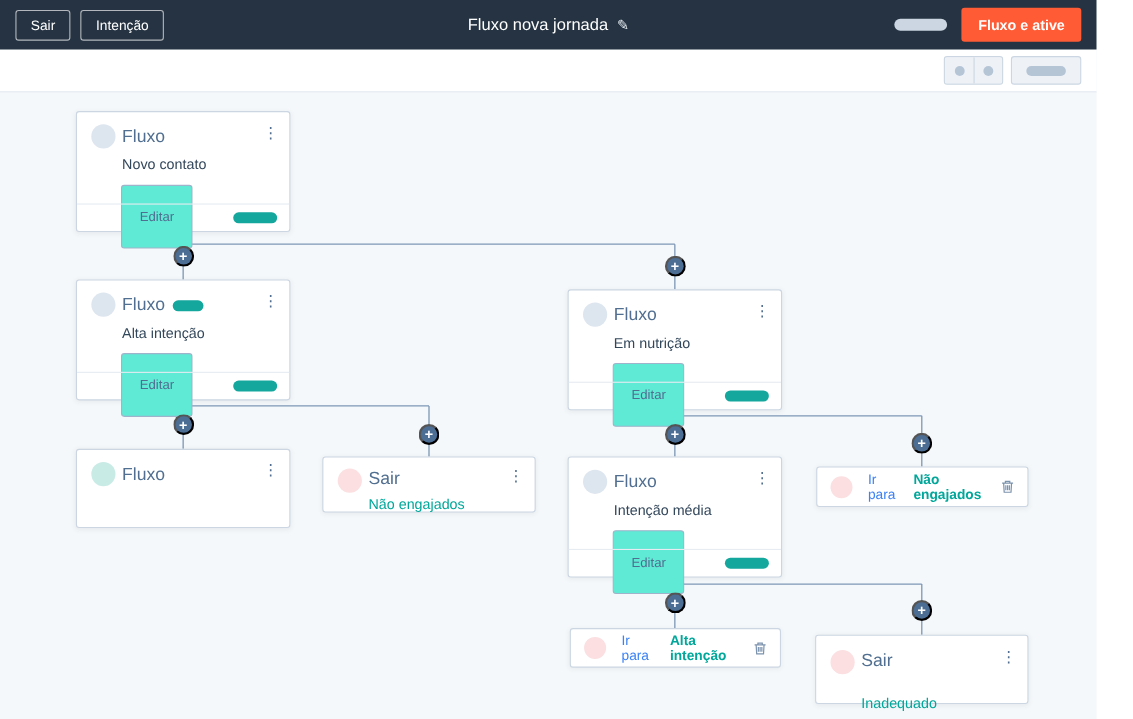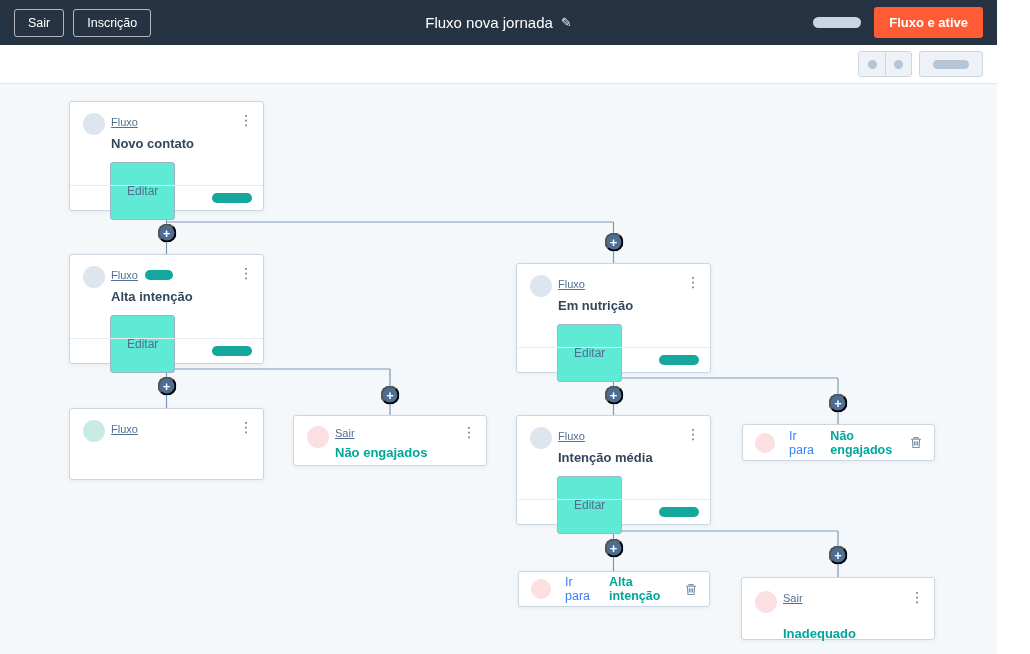--- a/index.html
+++ b/index.html
@@ -50,26 +50,26 @@
 
   
   .node { position:absolute; background:#fff; border:1px solid var(--node-border,#cbd6e2);
           border-radius:3px; box-shadow:0 1px 5px rgba(45,62,80,0.07); }
   .avatar { position:absolute; left:13px; top:11px; width:22px; height:22px;
             border-radius:50%; }
   .av-gray { background:var(--avatar-gray,#dde5ee); }
   .av-teal { background:var(--avatar-teal,#c9ebe6); }
   .av-pink { background:var(--avatar-pink,#fbdfe1); }
   .row1 { margin:14px 0 0 41px; display:flex; align-items:center; gap:7px; }
-  .type-label { font-size:11px; color:var(--label-text,#516f90);text-decoration:underline; }
+  .type-label { font-size:16px; color:var(--label-text,#516f90); }
   .badge-pill { width:28px; height:10px; border-radius:5px; background:var(--teal,#14a79d); }
   .kebab { position:absolute; right:8px; top:10px; width:18px; text-align:center;
            color:#516f90; font-size:14px; cursor:pointer; background:none; border:none;
            font-family:inherit; }
-  .node-title { margin:8px 13px 0 41px; font-size:13px; font-weight:bold;
+  .node-title { margin:8px 13px 0 41px; font-size:13px; font-weight:normal;
                 color:var(--title-text,#33475b); line-height:16px; }
   .node-title.teal { color:var(--teal-text,#00a79a); }
   .edit-btn { margin:10px 0 0 40px; background:#5eead4; border:1px solid #9fb4ca;
               border-radius:3px; color:#506f90; font-family:inherit; font-size:12px;
               font-weight:500; padding:21px 16px; cursor:pointer; }
   .node-footer { position:absolute; bottom:0; left:0; right:0; height:25px;
                  border-top:1px solid #e6ecf2; display:flex; align-items:center;
                  justify-content:flex-end; padding-right:11px; }
   .metric-pill { width:40px; height:10px; border-radius:5px; background:var(--teal,#14a79d); }
 
@@ -83,21 +83,21 @@
                display:flex; align-items:center; }
 </style>
 </head>
 <body>
 
 <div class="app">
 
   <div class="top-bar">
     <div class="hdr-left">
       <button class="hdr-btn">Sair</button>
-      <button class="hdr-btn">Inscrição</button>
+      <button class="hdr-btn">Intenção</button>
     </div>
     <div class="hdr-title">
       <span>Fluxo nova jornada</span>
       <span class="pencil">✎</span>
     </div>
     <div class="hdr-right">
       <span class="redacted-pill"></span>
       <button class="activate-btn">Fluxo e ative</button>
     </div>
   </div>

